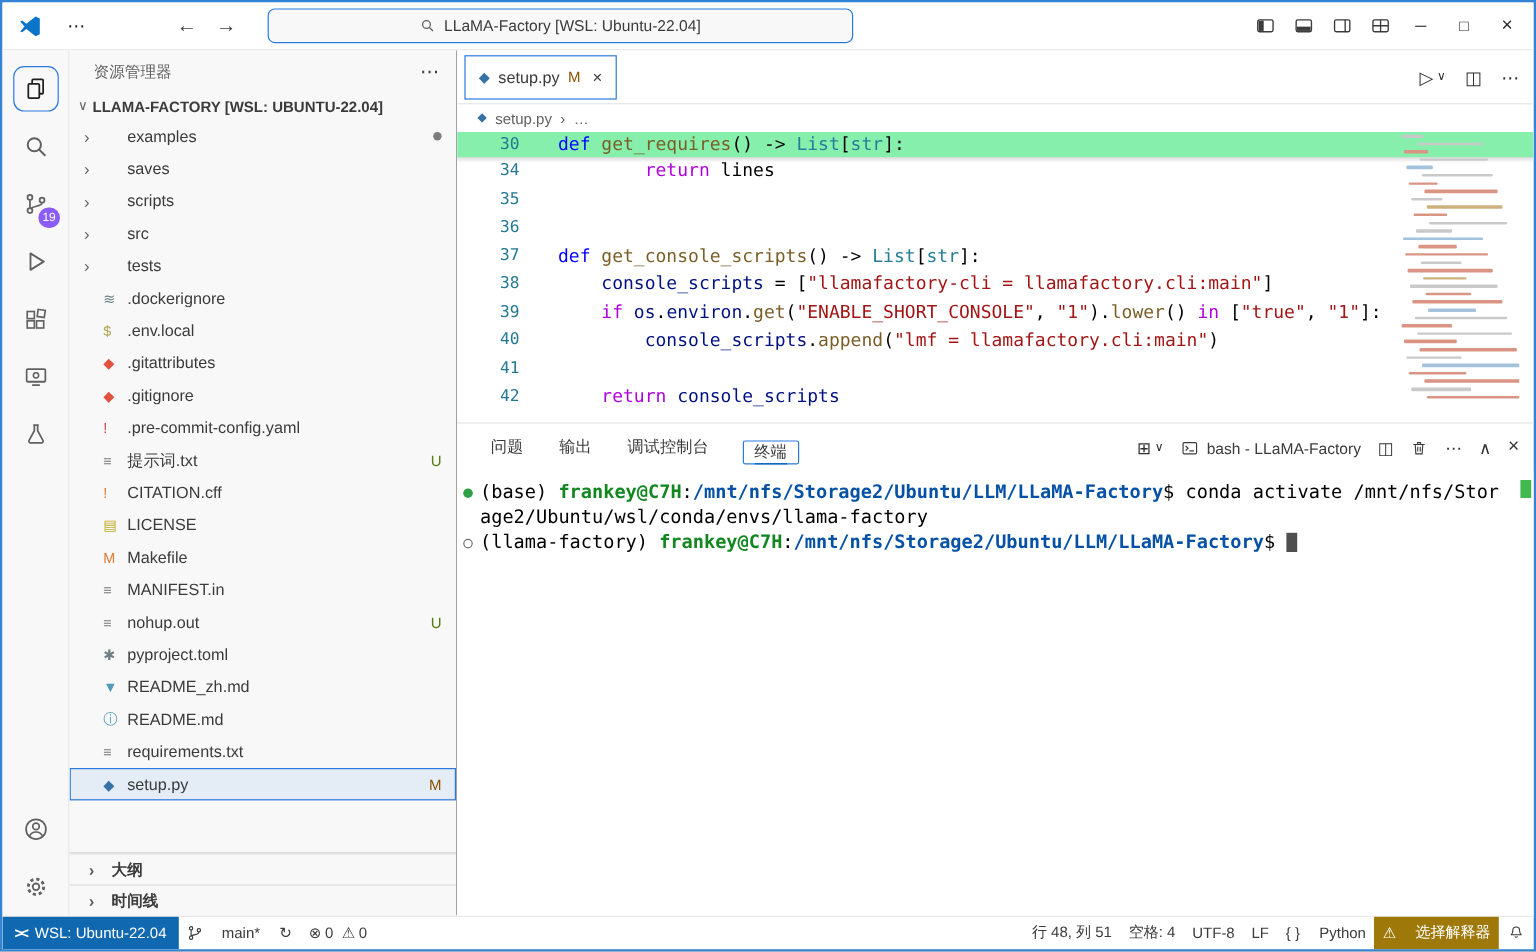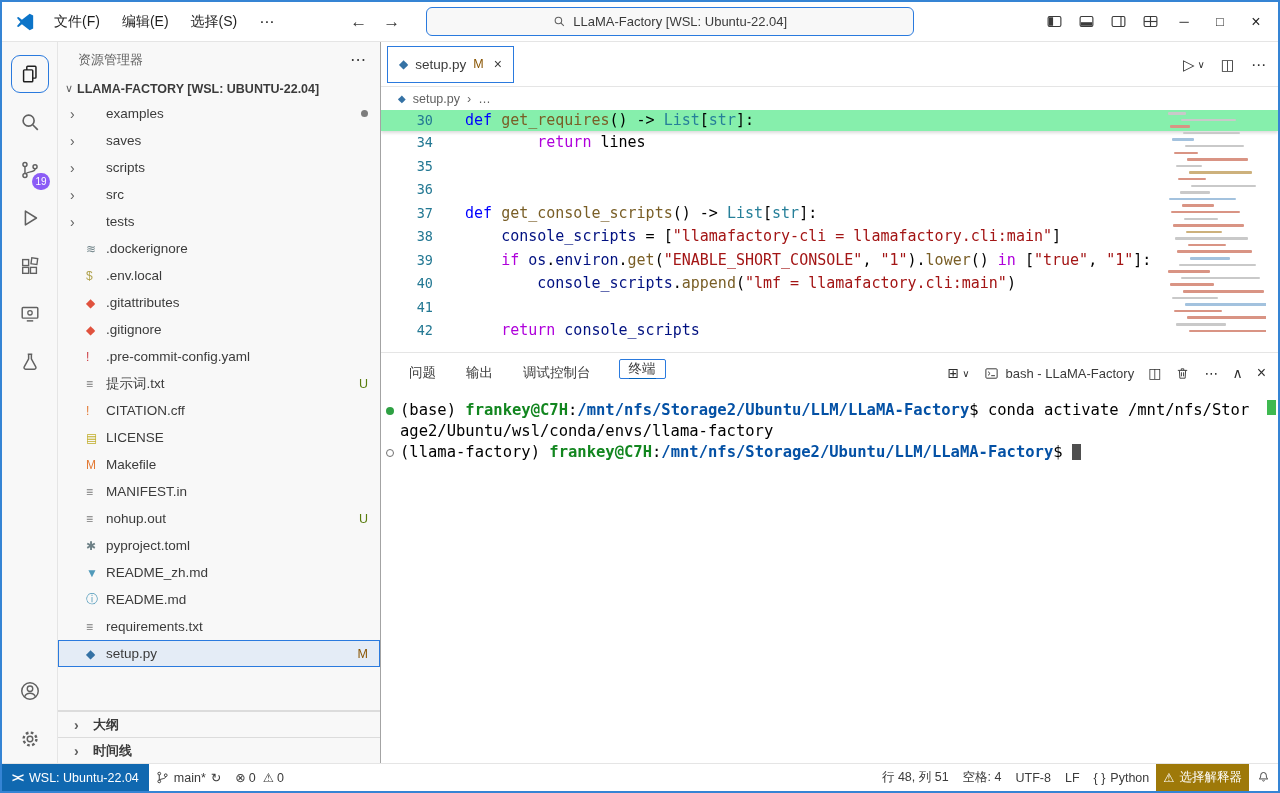--- a/index.html
+++ b/index.html
@@ -59,62 +59,57 @@
 .cl-num{position:absolute;left:0;top:0;width:52px;text-align:right;color:#237893;font:13.5px/23.5px "DejaVu Sans Mono",monospace}
 .sticky .cl-num{line-height:21px}
 .cl-code{position:absolute;left:84px;top:0;right:112px;overflow:hidden;white-space:pre;font:15px/23.5px "DejaVu Sans Mono",monospace;color:#000}
 .sticky .cl-code{line-height:21px}
 .tk-kw{color:#0000ff}.tk-ct{color:#af00db}.tk-fn{color:#795e26}.tk-st{color:#a31515}.tk-vr{color:#001080}.tk-ty{color:#267f99}.tk-pl{color:#000}
 .minimap{position:absolute;top:2px;right:12px;width:100px;bottom:0;z-index:3;overflow:hidden}
 .mm-row{height:2.5px;border-radius:1px;margin-bottom:4.1px}
 
 .panel{flex:1;border-top:1px solid #e5e5e5;display:flex;flex-direction:column;min-height:0}
 .panel-header{height:40px;display:flex;align-items:center;padding:0 12px 0 26px;flex:0 0 auto}
-.panel-tabs{display:flex;gap:26px;align-items:flex-start}
+.panel-tabs{display:flex;gap:26px;align-items:flex-end}
 .panel-tab{font-size:13.5px;color:#3b3b3b;padding:5px 2px;white-space:nowrap}
 .panel-tab.active{border:1.5px solid #2a7ade;padding:0 9px;border-radius:2px}
 .panel-tab.active .pt-label{border-bottom:1.5px solid #005fb8;padding-bottom:2px}
 .panel-actions{margin-left:auto;display:flex;align-items:center;gap:14px;color:#2f2f2f;font-size:14px}
 .term-sel{display:flex;align-items:center;gap:7px;font-size:13px;color:#3b3b3b}
 .pa-glyph{font-size:14px}
 .terminal{flex:1;position:relative;padding-top:7px;overflow:hidden;background:#fff}
 .term-line{position:relative;padding-left:19px;font:15.5px/21px "DejaVu Sans Mono",monospace;color:#1e1e1e;white-space:pre;overflow:hidden}
 .tm-marker{position:absolute;left:5px;top:7px;width:8px;height:8px;border-radius:50%}
 .tm-filled{background:#2ea043}
 .tm-hollow{border:1.5px solid #707070}
 .tk-gr{color:#12861f;font-weight:bold}
 .tk-bl{color:#0451a5;font-weight:bold}
 .tk-cu{display:inline-block;width:9px;height:16px;background:#4f4f4f;vertical-align:-3px}
 .term-mark{position:absolute;top:7px;right:2px;width:9px;height:15px;background:#3fb950}
 
 .statusbar{height:28px;display:flex;align-items:stretch;background:#fff;border-top:1px solid #e5e5e5;font-size:12.5px;color:#3b3b3b;flex:0 0 auto}
-.sb-item{display:flex;align-items:center;gap:5px;padding:0 7px;white-space:nowrap}
+.sb-item{display:flex;align-items:center;gap:16px;padding:0 7px;white-space:nowrap}
 .sb-remote{background:#1068b0;color:#fff;padding:0 10px;gap:7px}
 .remote-glyph{font-weight:bold;letter-spacing:-2px;font-size:12px}
 .sb-right{margin-left:auto;display:flex;align-items:stretch}
 .sb-warnitem{background:#9e7909;color:#fff}
 .diag{gap:3px}
 svg{display:block}
 </style>
 </head>
 <body>
 
 <div class="window">
 
   <div class="titlebar">
     <div class="logo">
       <svg width="20" height="20" viewBox="0 0 24 24">
           <path fill="#0c74c8" d="M17.6 2.2L8.3 9.3 4.2 6.1 2.2 7l4.3 5-4.3 5 2 .9 4.1-3.2 9.3 7.1 4.2-2V4.2z"></path>
         </svg>
     </div>
-    <div class="menus" id="menus">
-        <span class="menu-item">文件(F)</span>
-        <span class="menu-item">编辑(E)</span>
-        <span class="menu-item">选择(S)</span>
-      </div>
     <div class="menu-more">⋯</div>
     <div class="nav">
       <span>←</span>
       <span>→</span>
     </div>
     <div class="searchbox">
       <svg width="13" height="13" viewBox="0 0 24 24">
           <circle cx="10" cy="10" r="6" fill="none" stroke="#616161" stroke-width="2"></circle>
           <line x1="14.5" y1="14.5" x2="20" y2="20" stroke="#616161" stroke-width="2"></line>
         </svg>

